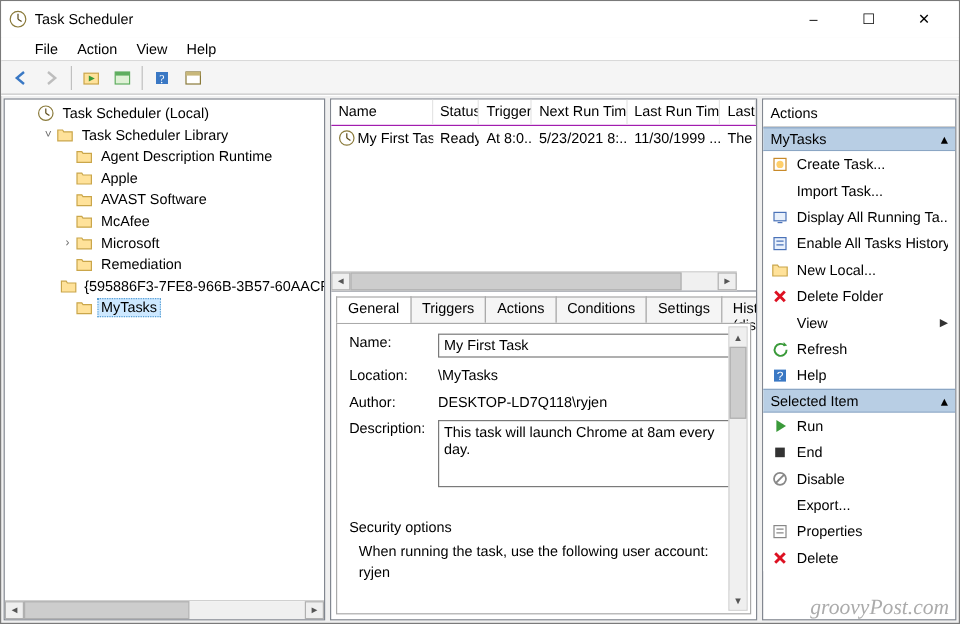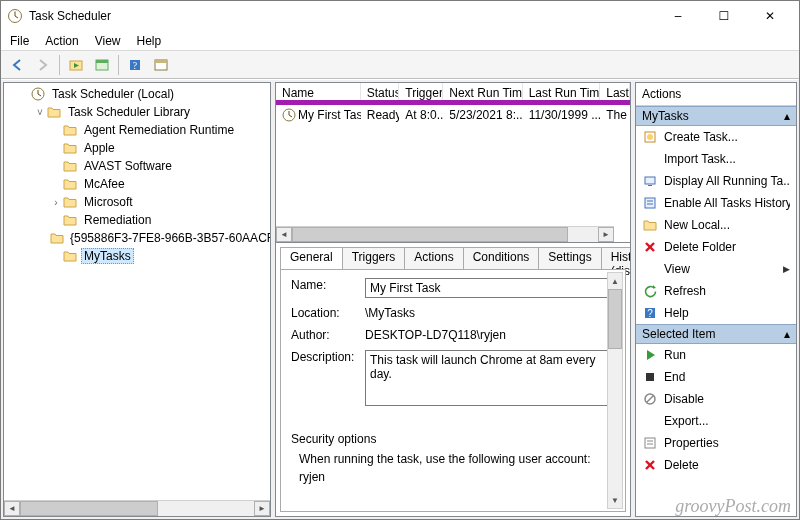--- a/index.html
+++ b/index.html
@@ -5,21 +5,21 @@
   * { box-sizing: border-box; }
   html, body { margin:0; padding:0; font-family: "Segoe UI", Tahoma, sans-serif; font-size:12px; color:#000; background:#fff; }
   #app { width:800px; height:520px; border:1px solid #7a7a7a; display:flex; flex-direction:column; background:#f0f0f0; position:relative; }
   
   .titlebar { height:30px; background:#fff; display:flex; align-items:center; padding:0 6px; }
   .titlebar .appicon { width:16px; height:16px; margin-right:6px; display:flex; align-items:center; justify-content:center; }
   .titlebar .title { flex:1; font-size:12px; }
   .winbtns { display:flex; }
   .winbtn { width:46px; height:30px; display:flex; align-items:center; justify-content:center; }
   
-  .menubar { height:20px; background:#fff; display:flex; align-items:center; padding:0 1px; border-bottom:1px solid #d9d9d9; }
+  .menubar { height:20px; background:#fff; display:flex; align-items:center; padding:0 20px; border-bottom:1px solid #d9d9d9; }
   .menuitem { padding:2px 8px; }
   
   .toolbar { height:28px; background:#f5f5f5; border-bottom:1px solid #bfbfbf; display:flex; align-items:center; padding:0 4px; gap:2px; }
   .tbtn { width:24px; height:24px; display:flex; align-items:center; justify-content:center; border:1px solid transparent; }
   .sep { width:1px; height:20px; background:#c0c0c0; margin:0 2px; }
   
   .main { flex:1; display:flex; min-height:0; border-top:1px solid #fff; }
   .pane { background:#fff; border:1px solid #828790; margin:2px; display:flex; flex-direction:column; overflow:hidden; }
   .tree { width:268px; }
   .center { flex:1; min-width:0; }
@@ -31,21 +31,21 @@
   .tree-row .exp { width:12px; text-align:center; color:#6e6e6e; font-size:10px; }
   .tree-row .ticon { width:16px; height:16px; margin-right:3px; display:flex; align-items:center; justify-content:center; }
   .tree-row.sel .lbl { background:#cde8ff; border:1px dotted #5a9fd4; padding:0 2px; }
   .tree-row .lbl { padding:0 3px; }
   .tree-sb { height:16px; border-top:1px solid #d0d0d0; display:flex; }
   .tree-sb .thumb { height:100%; background:#cdcdcd; border:1px solid #b0b0b0; }
   .tree-sb .track { flex:1; background:#f0f0f0; }
   .tree-sb .arrow { width:16px; background:#efefef; border:1px solid #b0b0b0; display:flex; align-items:center; justify-content:center; font-size:8px; color:#555; }
   
   .listpane { height:160px; border-bottom:1px solid #828790; display:flex; flex-direction:column; position:relative; }
-  .lhead { display:flex; height:22px; background:#fff; border-bottom:5px solid #a21caf; }
+  .lhead { display:flex; height:22px; background:#fff; border-bottom:1px solid #a21caf; }
   .lhead .col { padding:3px 6px; border-right:1px solid #e5e5e5; font-size:12px; overflow:hidden; white-space:nowrap; }
   .lrow { display:flex; height:20px; align-items:center; }
   .lrow .cell { padding:2px 6px; overflow:hidden; white-space:nowrap; font-size:12px; }
   .lrow .ci { width:14px; height:14px; margin-right:2px; display:inline-flex; vertical-align:middle; }
   .list-sb { position:absolute; bottom:0; left:0; right:16px; height:16px; display:flex; background:#f0f0f0; border-top:1px solid #d0d0d0; }
   .list-sb .arrow { width:16px; background:#efefef; border:1px solid #b0b0b0; display:flex; align-items:center; justify-content:center; font-size:8px; color:#555; }
   .list-sb .thumb { background:#cdcdcd; border:1px solid #b0b0b0; flex:1; margin:0 30px 0 0; }
   
   .details { flex:1; display:flex; flex-direction:column; overflow:hidden; position:relative; }
   .tabbar { display:flex; height:22px; margin:4px 4px 0 4px; }
@@ -174,21 +174,21 @@
             <span class="lbl">Task Scheduler Library</span>
           </div>
           <div class="tree-row">
             <span class="sp" style="width:32px"></span>
             <span class="exp"></span>
             <span class="ticon">
               <svg width="14" height="14">
                 <path d="M1 3h4l1 1.5h7v7.5h-12z" fill="#ffe29a" stroke="#caa64a"></path>
               </svg>
             </span>
-            <span class="lbl">Agent Remediation Runtime</span>
+            <span class="lbl">Agent Description Runtime</span>
           </div>
           <div class="tree-row">
             <span class="sp" style="width:32px"></span>
             <span class="exp"></span>
             <span class="ticon">
               <svg width="14" height="14">
                 <path d="M1 3h4l1 1.5h7v7.5h-12z" fill="#ffe29a" stroke="#caa64a"></path>
               </svg>
             </span>
             <span class="lbl">Apple</span>

